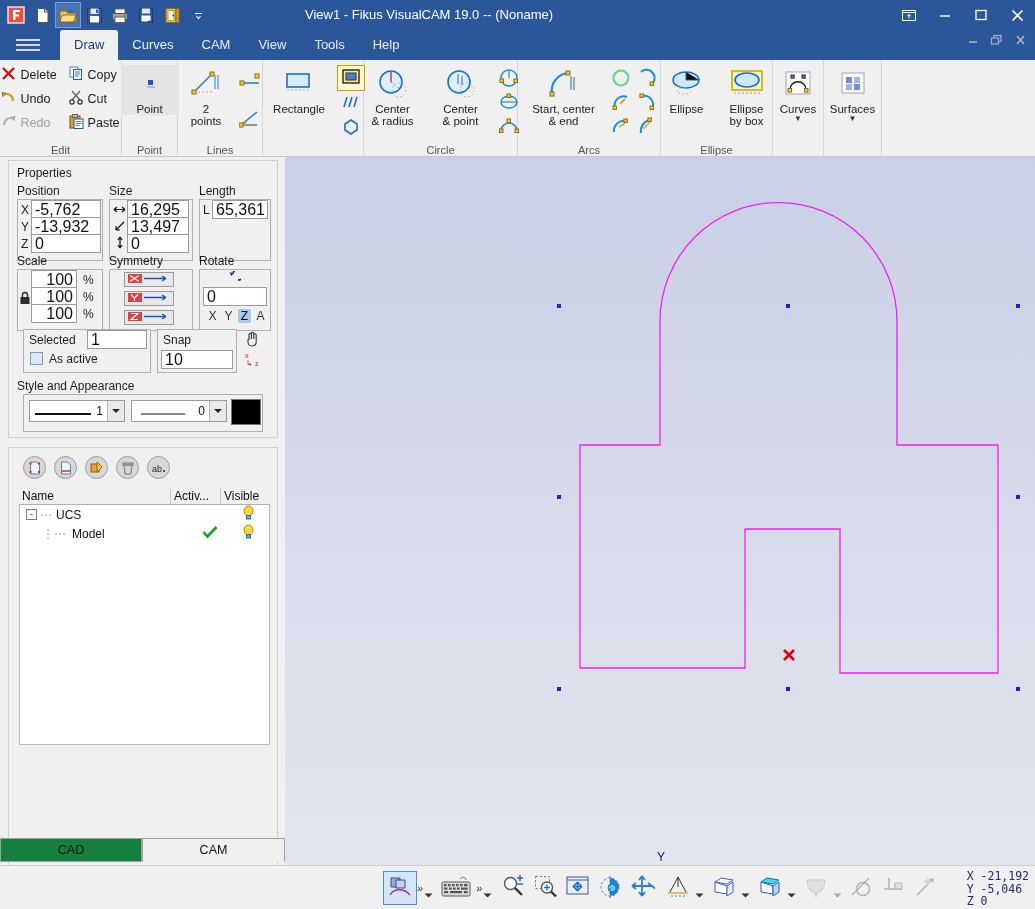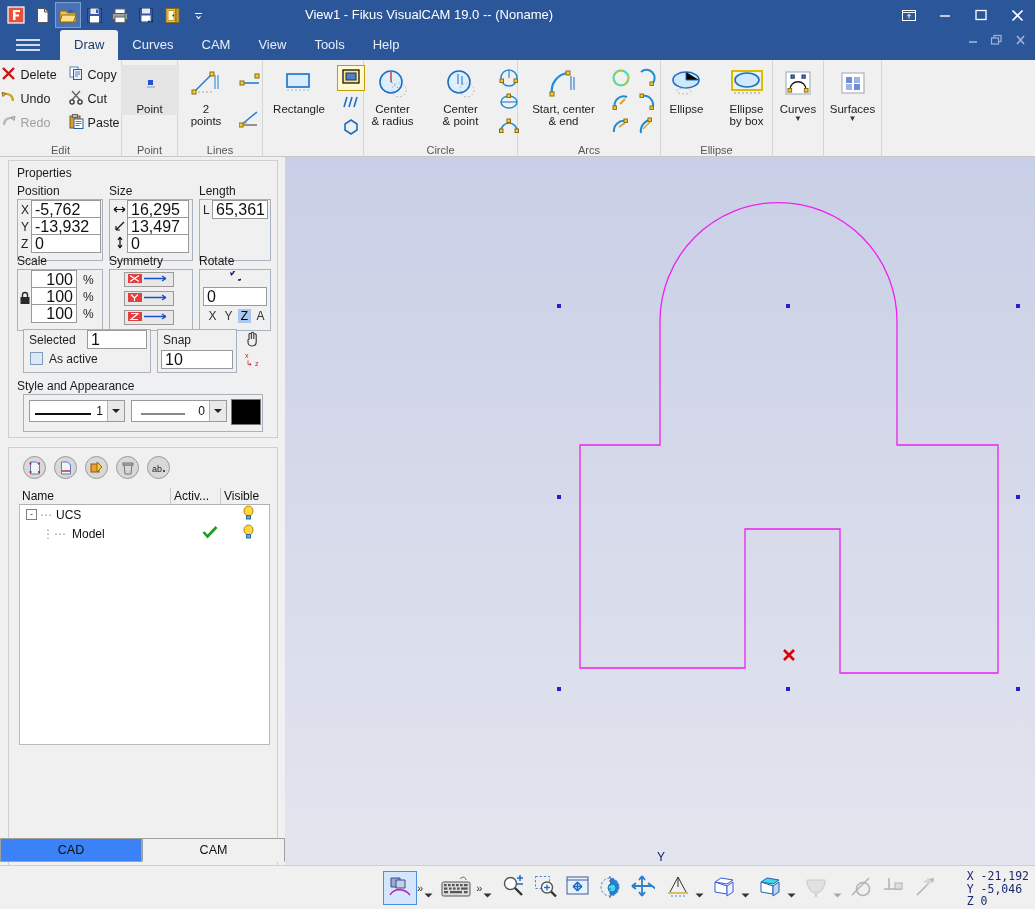--- a/index.html
+++ b/index.html
@@ -95,21 +95,21 @@
   .panel-tree { position:absolute; left:8px; top:290px; width:270px; height:515px; background:#f0f0f0; border:1px solid #cfcfcf; }
   .treetools { position:absolute; left:14px; top:8px; display:flex; gap:8px; }
   .ttbtn { width:23px; height:23px; border-radius:50%; background:#d8d8d8; border:1px solid #9a9a9a; display:flex; align-items:center; justify-content:center; }
   .treehdr { position:absolute; left:10px; top:40px; width:251px; height:17px; display:flex;
              font-size:12px; color:#111; border-bottom:1px solid #b0b0b0; }
   .treehdr div { border-right:1px solid #c8c8c8; padding-left:3px; line-height:17px; }
   .treebody { position:absolute; left:10px; top:57px; width:251px; height:240px; background:#fff; border:1px solid #b9b9b9; border-top:none; }
   .trow { height:19px; display:flex; align-items:center; font-size:12px; color:#111; position:relative; }
   .tplus { width:11px; height:11px; border:1px solid #808080; background:#fff; font-size:9px; line-height:9px; text-align:center; color:#333; }
   .bigtabs { position:absolute; left:0; top:838px; width:285px; display:flex; }
-  .bigtab { height:24px; line-height:23px; text-align:center; font-size:12.5px; background:#3b82f6; border:1px solid #a0a0a0; color:#111;}
+  .bigtab { height:24px; line-height:23px; text-align:center; font-size:12.5px; background:#15803d; border:1px solid #a0a0a0; color:#111;}
   .bigtab.sel { background:#f0f0f0; border-bottom:1px solid #f0f0f0; }
 
   
   .canvas { position:absolute; left:285px; top:157px; width:750px; height:708px;
             background:linear-gradient(#c9cfe6,#e3e5ee); }
   .gridpt { position:absolute; width:4px; height:4px; background:#2222cc; }
   .ucs { position:absolute; left:344px; top:690px; width:110px; height:110px; }
 
   
   .statusbar { position:absolute; left:0; top:865px; width:1035px; height:44px; background:#f0f0f0; border-top:1px solid #cfcfcf; }

